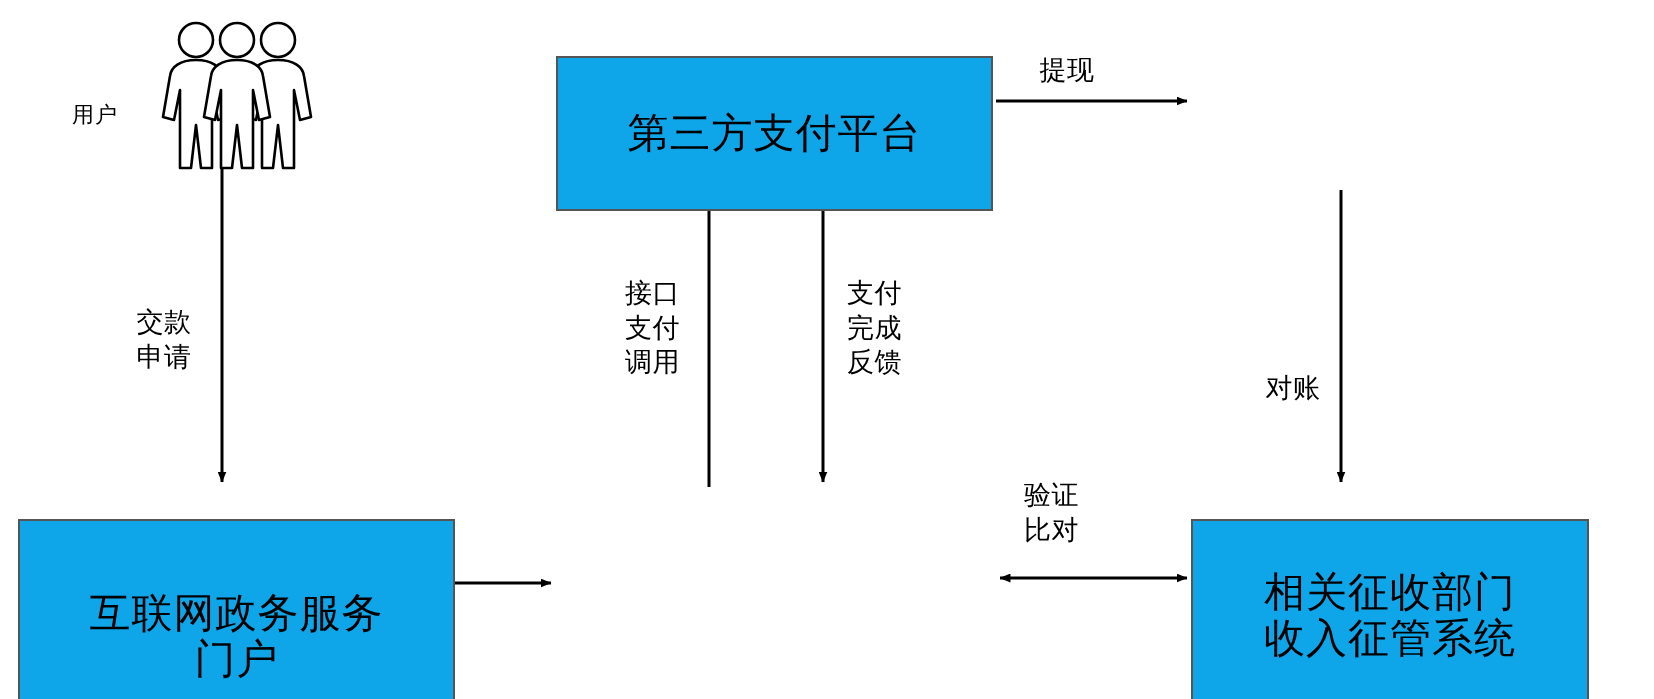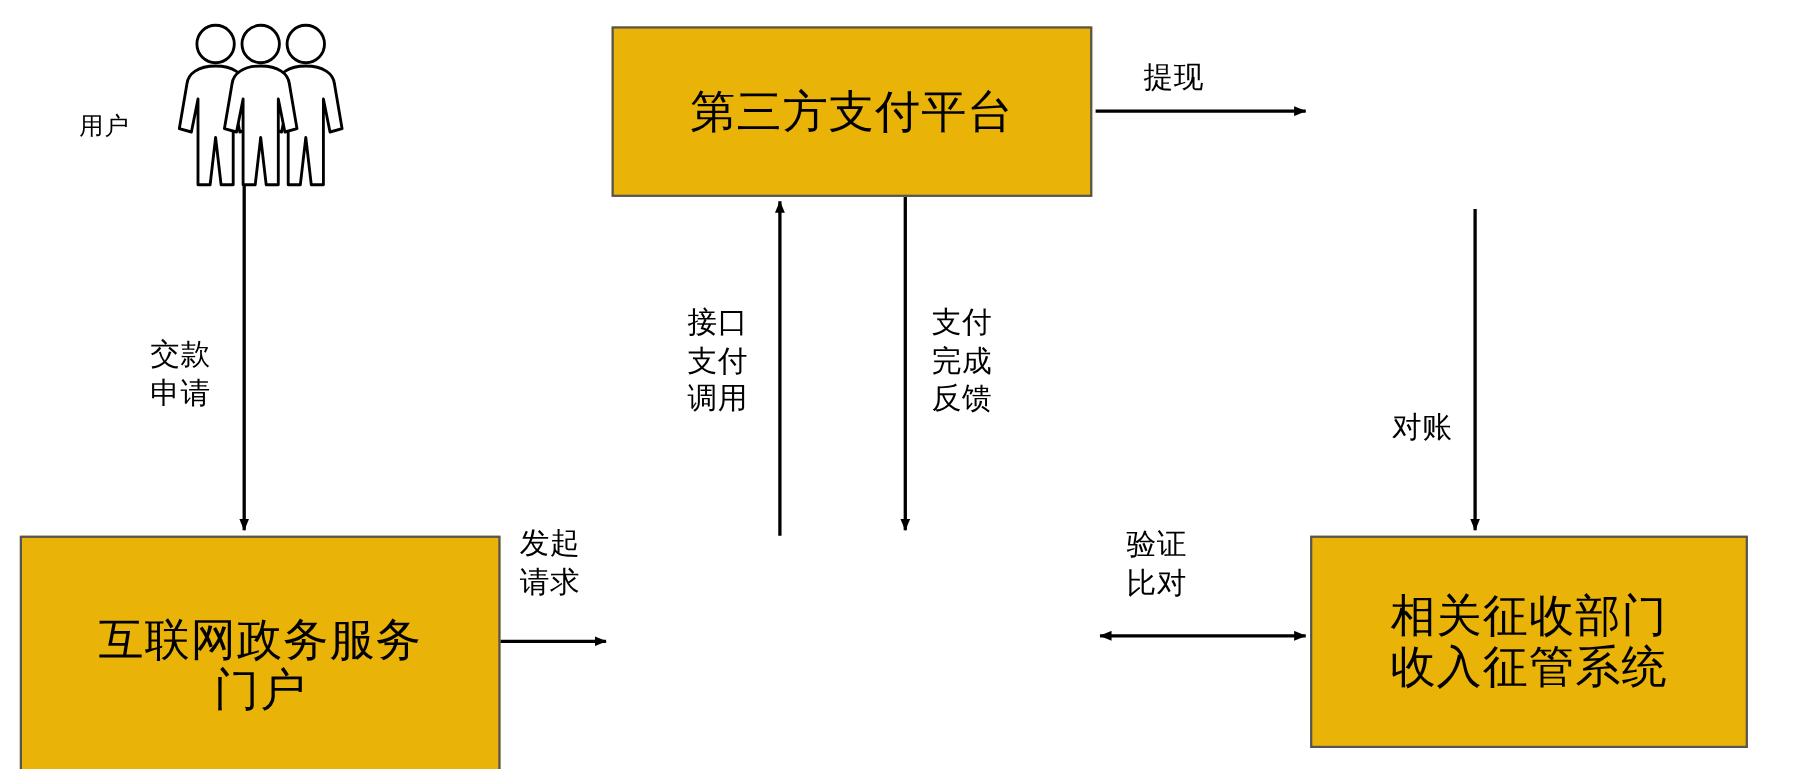--- a/index.html
+++ b/index.html
@@ -12,30 +12,31 @@
     width: 1654px;
     height: 699px;
     background: #ffffff;
     font-family: "Liberation Sans", "DejaVu Sans", sans-serif;
     overflow: hidden;
   }
   .node {
     position: absolute;
     box-sizing: border-box;
     border: 2px solid #555555;
-    background: #eab308;
+    background: #0ea5e9;
     display: flex;
     align-items: center;
     justify-content: center;
     text-align: center;
     color: #000000;
     font-size: 41px;
     line-height: 1.12;
     letter-spacing: 1px;
     white-space: pre-line;
+    margin-top: 32px;
   }
   .edge-label {
     position: absolute;
     color: #000000;
     font-size: 27px;
     line-height: 1.28;
     text-align: center;
     white-space: pre-line;
     letter-spacing: 0.5px;
   }
@@ -110,22 +111,20 @@
   <div class="node" style="left:18px; top:487px; width:437px; height:235px;">互联网政务服务
 门户</div>
 
 
   <div class="node" style="left:1191px; top:487px; width:398px; height:193px;">相关征收部门
 收入征管系统</div>
 
   <div class="edge-label" style="left:114px; top:305px; width:100px;">交款
 申请</div>
 
-  <div class="edge-label" style="left:455px; top:477px; width:90px;">发起
-请求</div>
 
   <div class="edge-label" style="left:605px; top:276px; width:95px;">接口
 支付
 调用</div>
 
   <div class="edge-label" style="left:827px; top:276px; width:95px;">支付
 完成
 反馈</div>
 
   <div class="edge-label" style="left:1022px; top:53px; width:90px;">提现</div>

